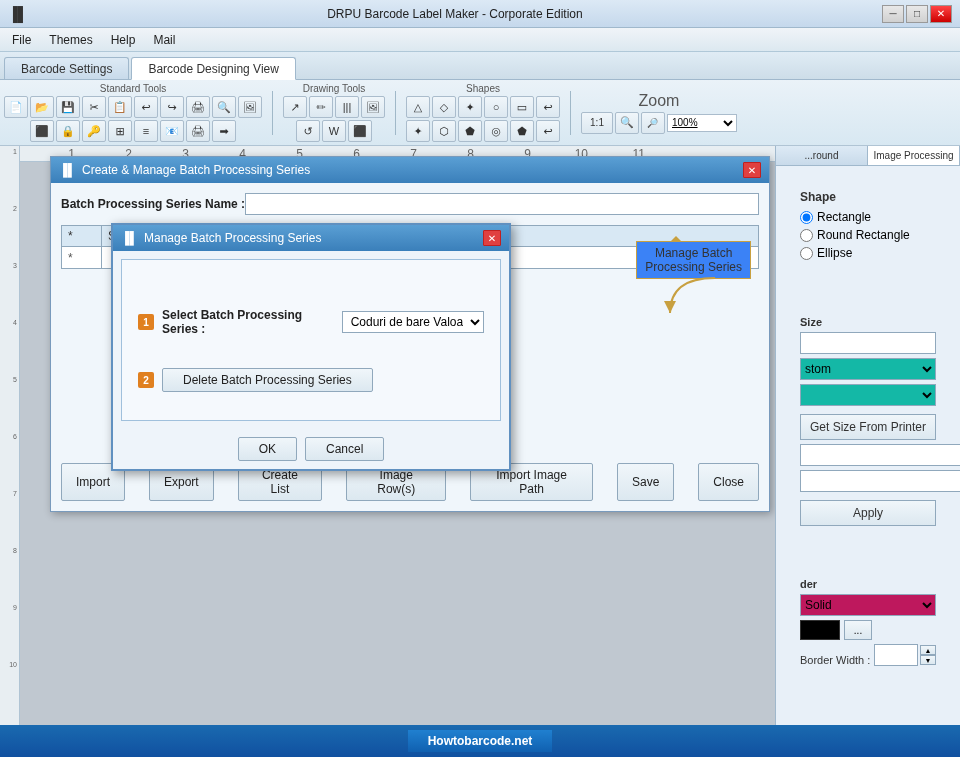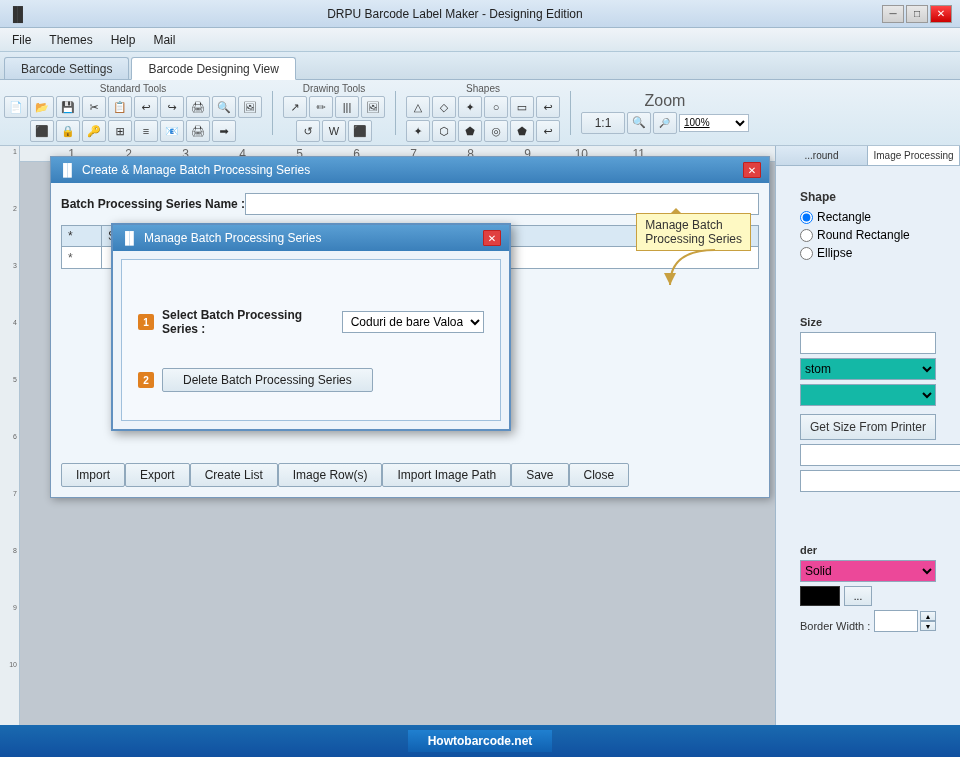--- a/index.html
+++ b/index.html
@@ -163,27 +163,27 @@
     .batch-name-row {
       display: flex; align-items: center; gap: 0; margin-bottom: 10px;
     }
     .batch-name-label { font-weight: bold; color: #222; }
     .batch-name-input {
       flex: 1; height: 22px; border: 1px solid #90a8bc; padding: 0 4px;
     }
     .manage-batch-btn {
       position: absolute;
       right: 10px;
-      top: 24px;
-      background: #fef9c3;
+      top: 52px;
+      background: #3b82f6;
       border: 1px solid #c8a040;
       padding: 4px 8px;
       font-size: 11px;
       cursor: pointer;
-      text-align: left;
+      text-align: center;
       color: #333;
     }
     .manage-batch-btn::before {
       content: '';
       position: absolute;
       bottom: 100%;
       right: 60%;
       border: 6px solid transparent;
       border-bottom-color: #c8a040;
     }
@@ -204,21 +204,21 @@
       color: #333;
     }
     .batch-table td {
       border: 1px solid #90a8bc;
       padding: 2px 6px;
       color: #555;
       height: 22px;
     }
 
     .dialog-bottom-btns {
-      display: flex; gap: 0; padding: 6px 0 0 0;
+      display: flex; gap: 24px; padding: 6px 0 0 0;
     }
     .dlg-btn {
       padding: 4px 14px;
       border: 1px solid #90a8bc;
       background: linear-gradient(to bottom, #f0f6fa, #dce8f0);
       cursor: pointer;
       color: #222;
       border-radius: 2px;
     }
 
@@ -260,21 +260,21 @@
     .spinner-input-row { display: flex; align-items: center; gap: 2px; margin-bottom: 4px; }
     .spinner-input {
       flex: 1; height: 22px; border: 1px solid #90a8bc; padding: 0 4px; background: white;
     }
     .spinner-btns { display: flex; flex-direction: column; }
     .spinner-btn {
       width: 16px; height: 10px; border: 1px solid #90a8bc; background: linear-gradient(to bottom, #f0f6fa, #dce8f0);
       cursor: pointer; display: flex; align-items: center; justify-content: center; font-size: 7px;
     }
     .border-label { font-size: 11px; font-weight: bold; color: #333; margin-bottom: 4px; }
-    .border-select { width: 100%; height: 22px; border: 1px solid #90a8bc; background: #ec4899; margin-bottom: 4px; }
+    .border-select { width: 100%; height: 22px; border: 1px solid #90a8bc; background: #be185d; margin-bottom: 4px; }
     .border-color-row { display: flex; align-items: center; gap: 4px; margin-bottom: 4px; }
     .color-swatch { width: 40px; height: 20px; background: black; border: 1px solid #333; }
     .color-btn { width: 28px; height: 20px; border: 1px solid #90a8bc; background: linear-gradient(to bottom, #f0f6fa, #dce8f0); cursor: pointer; display: flex; align-items: center; justify-content: center; font-size: 10px; }
     .border-width-row { display: flex; align-items: flex-end; gap: 4px; }
     .border-width-label { font-size: 11px; color: #333; }
     .inner-dialog {
       background: #eef4fa;
       border: 2px solid #6090c0;
       box-shadow: 3px 3px 10px rgba(0,0,0,0.4);
       width: 400px;
@@ -332,21 +332,21 @@
       color: white;
     }
   </style>
 </head>
 <body>
 
 <div class="title-bar">
   <div class="title-bar-left">
     <span class="title-bar-icon">▐▌</span>
   </div>
-  <span class="title-bar-text">DRPU Barcode Label Maker - Designing Edition</span>
+  <span class="title-bar-text">DRPU Barcode Label Maker - Corporate Edition</span>
   <div class="title-bar-controls">
     <div class="title-btn">─</div>
     <div class="title-btn">□</div>
     <div class="title-btn close">✕</div>
   </div>
 </div>
 
 <div class="menu-bar">
   <span class="menu-item">File</span>
   <span class="menu-item">Themes</span>
@@ -417,21 +417,21 @@
       <div class="toolbar-btn">⬟</div>
       <div class="toolbar-btn">◎</div>
       <div class="toolbar-btn">⬟</div>
       <div class="toolbar-btn">↩</div>
     </div>
   </div>
   <div class="toolbar-separator"></div>
   <div class="zoom-area">
     <div class="zoom-label">Zoom</div>
     <div class="zoom-controls">
-      <div class="toolbar-btn" style="width:44px; font-size:12px;">1:1</div>
+      <div class="toolbar-btn" style="width:32px; font-size:10px;">1:1</div>
       <div class="toolbar-btn">🔍</div>
       <div class="toolbar-btn" style="font-size:9px;">🔎</div>
       <select class="zoom-select">
         <option>100%</option>
         <option>50%</option>
         <option>75%</option>
         <option>125%</option>
         <option>150%</option>
         <option>200%</option>
       </select>
@@ -538,20 +538,24 @@
                   <option>Coduri de bare Valoare</option>
                 </select>
               </div>
               <div style="height:20px;"></div>
               <div style="display:flex; align-items:center; gap:8px;">
                 <div class="step-badge">2</div>
                 <button class="inner-dlg-btn">Delete Batch Processing Series</button>
               </div>
               <div style="height:12px;"></div>
             </div>
+            <div class="inner-dialog-btns">
+              <button class="inner-dlg-btn">OK</button>
+              <button class="inner-dlg-btn">Cancel</button>
+            </div>
           </div>
         </div>
 
         <div style="height: 180px;"></div>
 
         <div class="dialog-bottom-btns">
           <button class="dlg-btn">Import</button>
           <button class="dlg-btn">Export</button>
           <button class="dlg-btn">Create List</button>
           <button class="dlg-btn">Image Row(s)</button>
@@ -602,20 +606,21 @@
           <button class="spinner-btn">▼</button>
         </div>
       </div>
       <div class="spinner-input-row">
         <input type="text" class="spinner-input" style="">
         <div class="spinner-btns">
           <button class="spinner-btn">▲</button>
           <button class="spinner-btn">▼</button>
         </div>
       </div>
+      <button class="apply-btn">Apply</button>
     </div>
     <div class="rpanel-section">
       <div class="border-label">der</div>
       <select class="border-select">
         <option>Solid</option>
       </select>
       <div class="border-color-row">
         <div class="color-swatch"></div>
         <button class="color-btn">...</button>
       </div>

